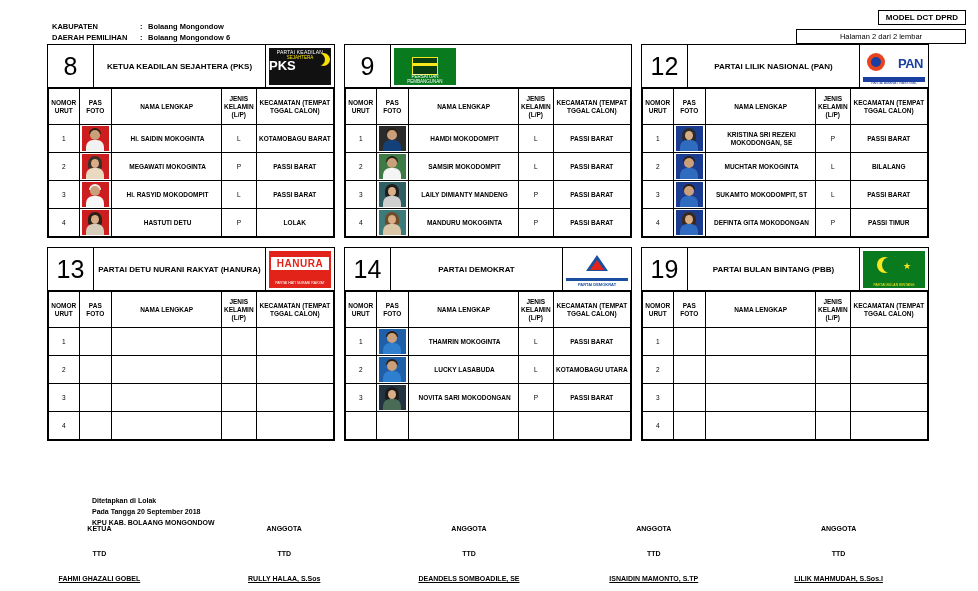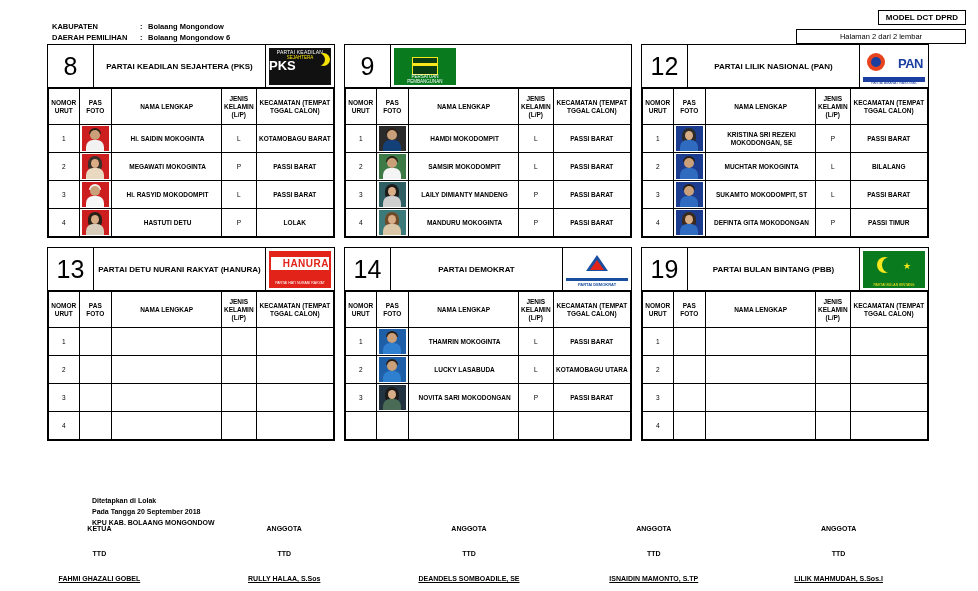--- a/index.html
+++ b/index.html
@@ -78,21 +78,21 @@
   .logo-ppp .ppp-txt{ position:absolute; bottom:1px; width:100%; text-align:center; font-size:4.5px; color:#fff;}
 
   .logo-pan { background:#fff; position:relative; }
   .logo-pan .sun { position:absolute; left:4px; top:5px; width:18px; height:18px; border-radius:50%; background:#e8431f;}
   .logo-pan .sun:after{ content:""; position:absolute; left:4px; top:4px; width:10px; height:10px; border-radius:50%; background:#1b3fa0;}
   .logo-pan .pantxt{ position:absolute; right:2px; top:8px; font-size:13px; font-weight:bold; color:#1b3fa0; letter-spacing:-0.5px;}
   .logo-pan .panbar{ position:absolute; left:0; bottom:3px; width:100%; height:5px; background:#1b3fa0;}
   .logo-pan .panbar2{ position:absolute; left:0; bottom:0; width:100%; font-size:3.5px; color:#1b3fa0; text-align:center;}
 
   .logo-hanura { background:#e2231a; position:relative; }
-  .logo-hanura .hbox{ position:absolute; left:2px; top:6px; right:2px; height:13px; background:#fff; color:#e2231a; font-size:10px; font-weight:bold; text-align:right; line-height:13px; letter-spacing:.5px;}
+  .logo-hanura .hbox{ position:absolute; left:2px; top:6px; right:2px; height:13px; background:#fff; color:#e2231a; font-size:10px; font-weight:bold; text-align:center; line-height:13px; letter-spacing:.5px;}
   .logo-hanura .hsub{ position:absolute; left:0; bottom:3px; width:100%; text-align:center; font-size:3.5px; color:#fff;}
 
   .logo-demokrat { background:#fff; position:relative; }
   .logo-demokrat .tri { position:absolute; left:50%; top:4px; margin-left:-11px; width:0; height:0; border-left:11px solid transparent; border-right:11px solid transparent; border-bottom:16px solid #1a4fa0;}
   .logo-demokrat .tri2 { position:absolute; left:50%; top:9px; margin-left:-7px; width:0; height:0; border-left:7px solid transparent; border-right:7px solid transparent; border-bottom:10px solid #e2231a;}
   .logo-demokrat .dbar{ position:absolute; left:0; bottom:7px; width:100%; height:3px; background:#1a4fa0;}
   .logo-demokrat .dtxt{ position:absolute; left:0; bottom:1px; width:100%; text-align:center; font-size:4px; font-weight:bold; color:#1a4fa0;}
 
   .logo-pbb { background:#0a7a1f; position:relative; }
   .logo-pbb .moon{ position:absolute; left:14px; top:6px; width:16px; height:16px; border-radius:50%; background:#f8e71c;}
@@ -160,21 +160,21 @@
     <div class="halaman-box">Halaman  2  dari  2  lembar</div>
   </div>
 
   <div class="grid">
 
     <div class="row">
 
       <div class="block">
         <div class="block-head">
           <div class="num-cell">8</div>
-          <div class="name-cell">PARTAI KEADILAN SEJAHTERA (PKS)</div>
+          <div class="name-cell">KETUA KEADILAN SEJAHTERA (PKS)</div>
           <div class="logo-cell">
             <div class="logo logo-pks">
               <div class="pks-moon"></div>
               <div class="pks-top">PARTAI KEADILAN</div>
               <div class="pks-mid">SEJAHTERA</div>
               <div class="pks-word">PKS</div>
             </div>
           </div>
         </div>
         <table class="cand">

